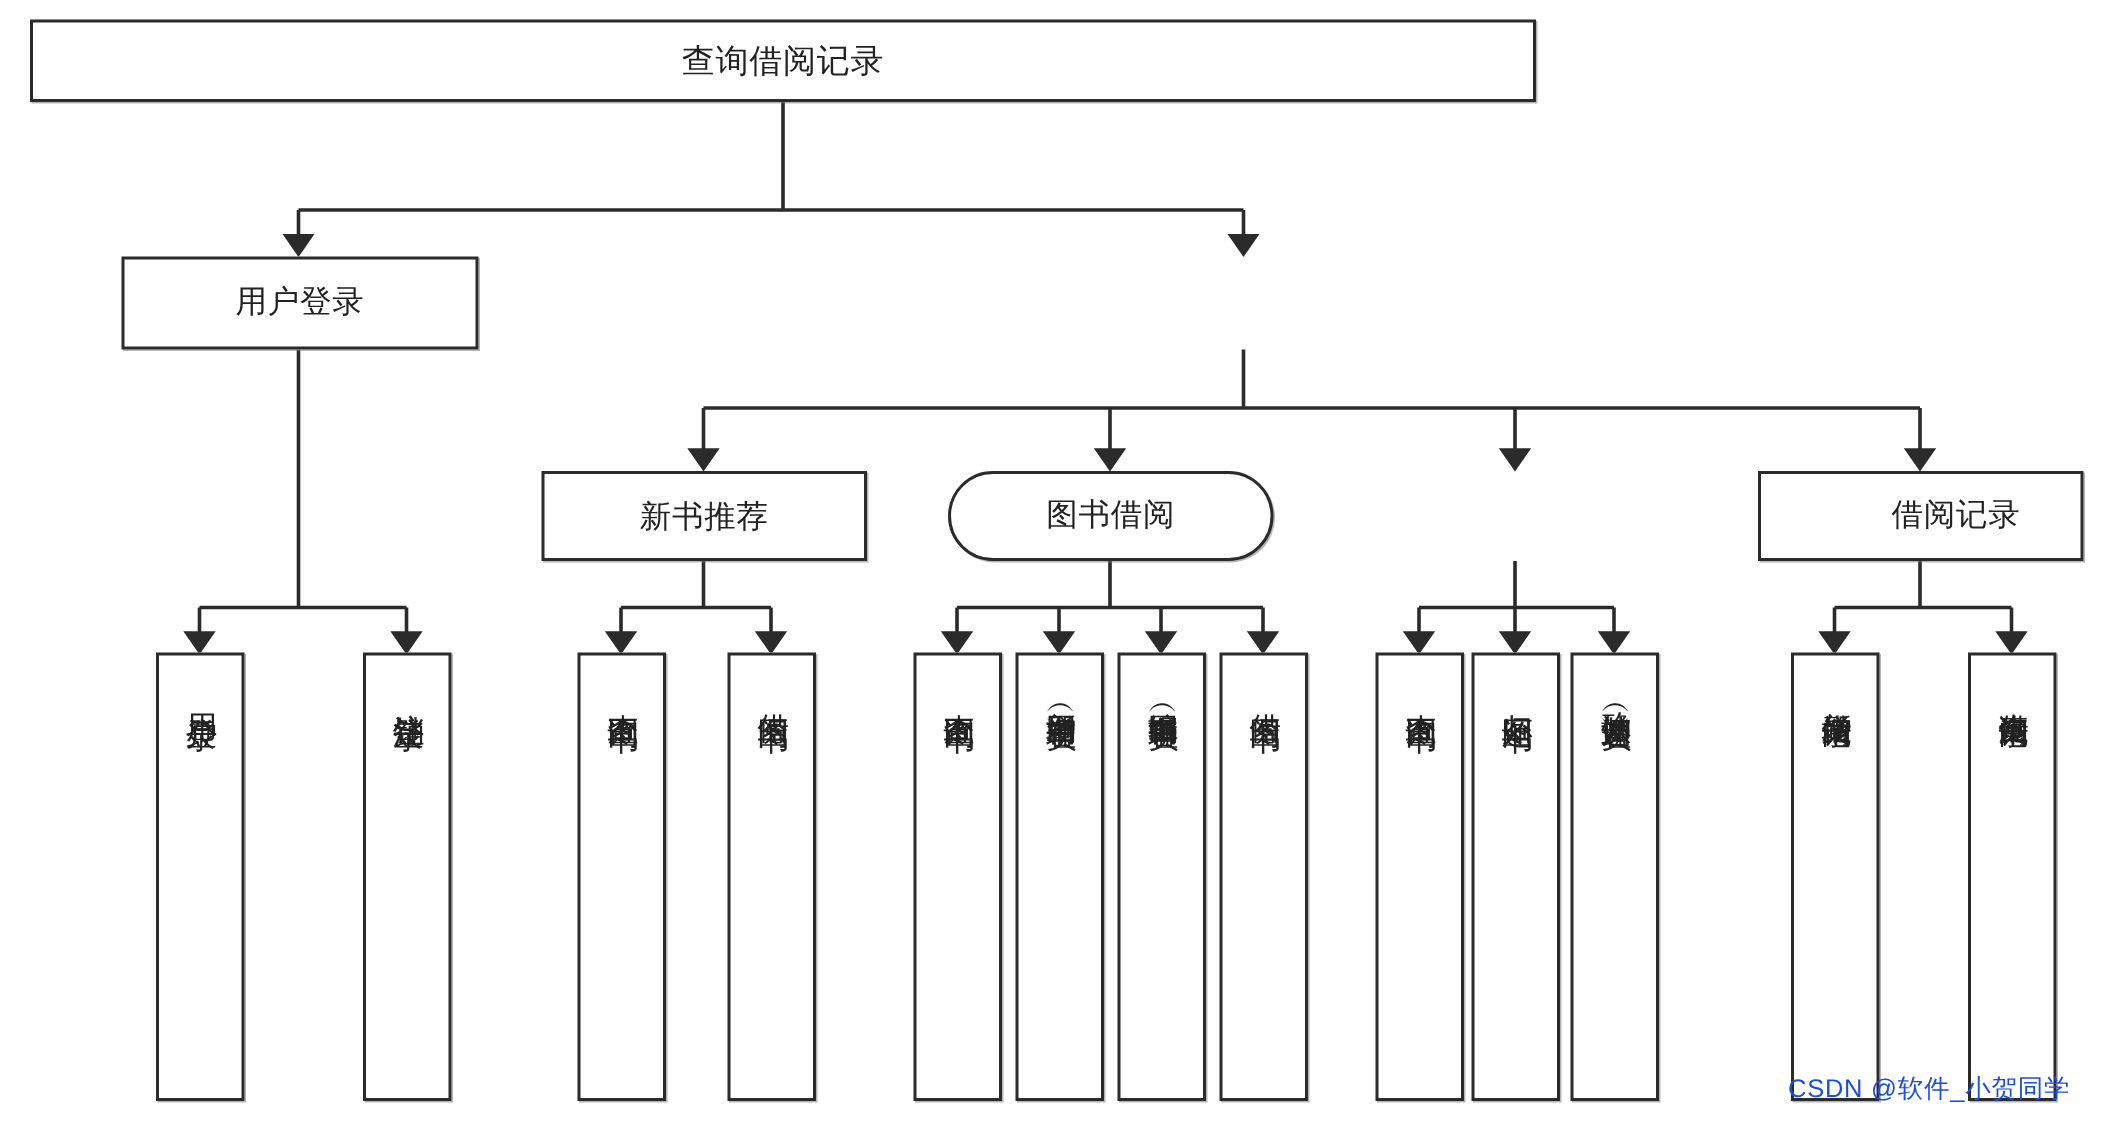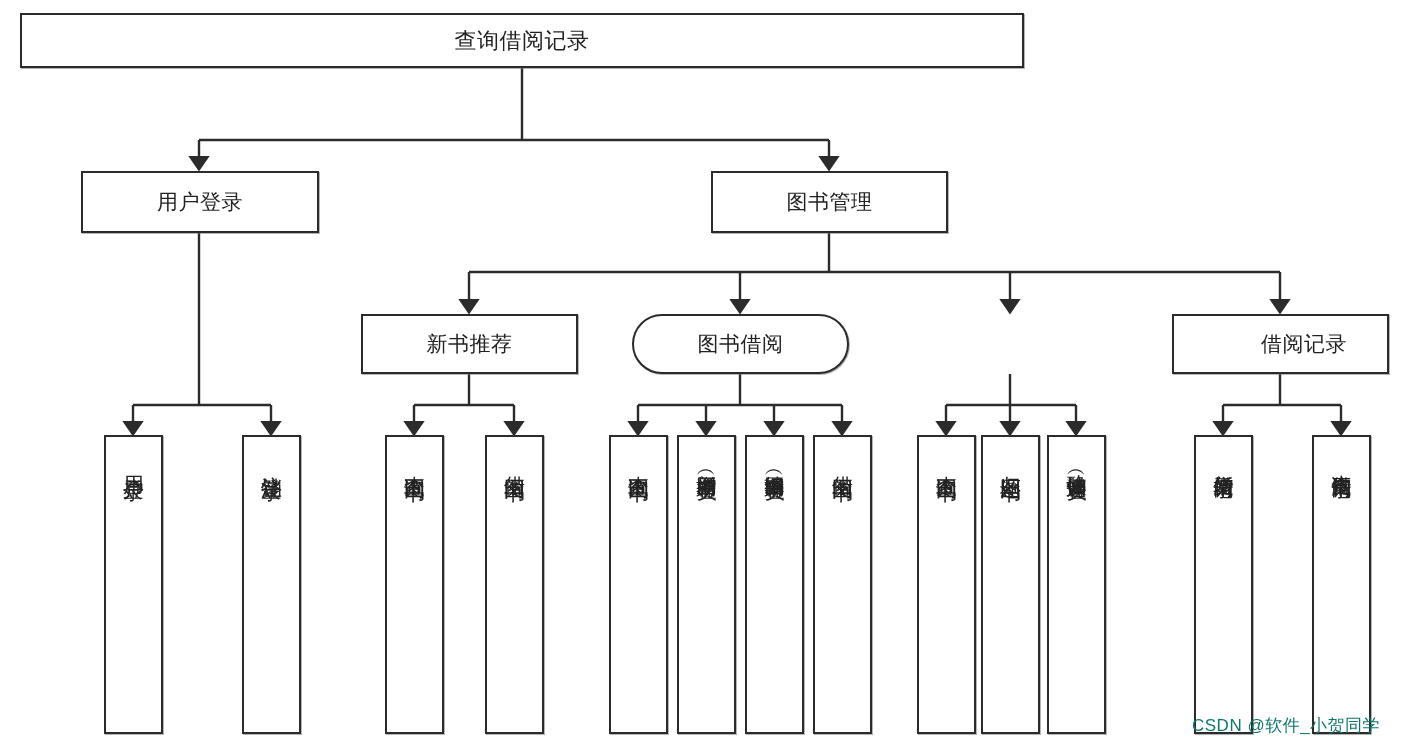--- a/index.html
+++ b/index.html
@@ -63,21 +63,21 @@
     letter-spacing: 2px;
     white-space: nowrap;
   }
   .node.v.tight .lbl {
     font-size: 20px;
     letter-spacing: 1px;
   }
   .watermark {
     position: absolute;
     font-size: 17px;
-    color: #0f766e;
+    color: #1d4ed8;
     white-space: nowrap;
     letter-spacing: 0.5px;
   }
 </style>
 </head>
 <body>
 
 <div id="canvas">
 
   <svg class="wires" viewBox="0 0 1405 747">
@@ -131,23 +131,20 @@
   </svg>
 
   <div class="node h root" style="left:20px; top:13px; width:1004px; height:55px;">
     <span class="lbl">查询借阅记录</span>
   </div>
 
   <div class="node h" style="left:81px; top:171px; width:238px; height:62px;">
     <span class="lbl">用户登录</span>
   </div>
 
-  <div class="node h" style="left:711px; top:171px; width:237px; height:62px;">
-    <span class="lbl">图书管理</span>
-  </div>
 
   <div class="node h" style="left:361px; top:314px; width:217px; height:60px;font-family:Liberation Serif, serif;">
     <span class="lbl">新书推荐</span>
   </div>
 
   <div class="node h" style="left:632px; top:314px; width:217px; height:60px;border-radius:30px;">
     <span class="lbl">图书借阅</span>
   </div>
 
 

